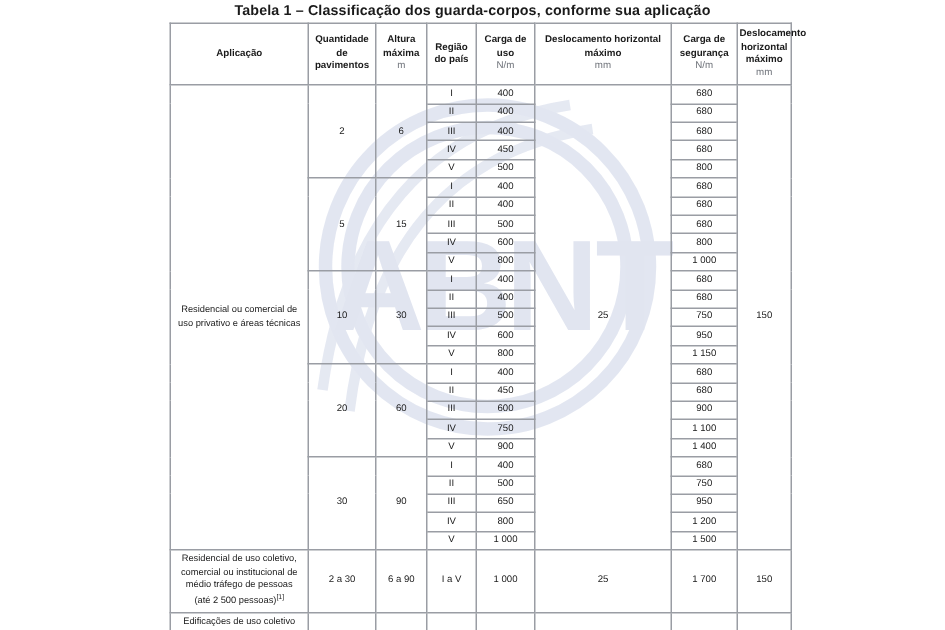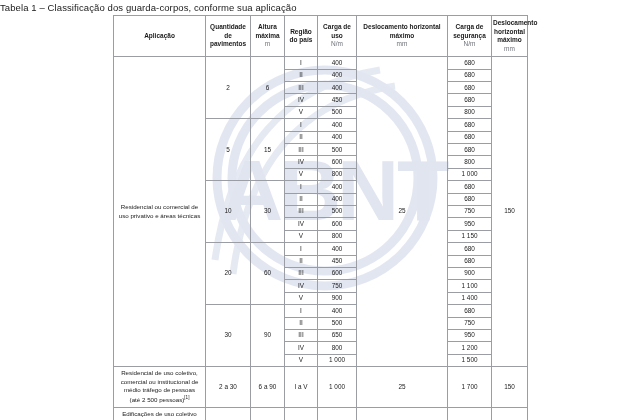--- a/index.html
+++ b/index.html
@@ -16,21 +16,22 @@
     position:absolute;
     left:175px; top:30px;
     width:300px; height:300px;
     pointer-events:none;
     z-index:0;
     opacity:.55;
   }
   #wrap{position:absolute;left:0;top:0;width:630px;height:420px;z-index:2;}
   #title{
     position:absolute;left:0;top:2px;width:630px;
-    font-size:9.5px;font-weight:normal;
+    text-align:center;
+    font-size:9.5px;font-weight:bold;
     letter-spacing:.1px;
   }
   table{
     position:absolute;
     left:113px;top:15px;
     width:414px;
     border-collapse:collapse;
     table-layout:fixed;
     background:transparent;
   }

